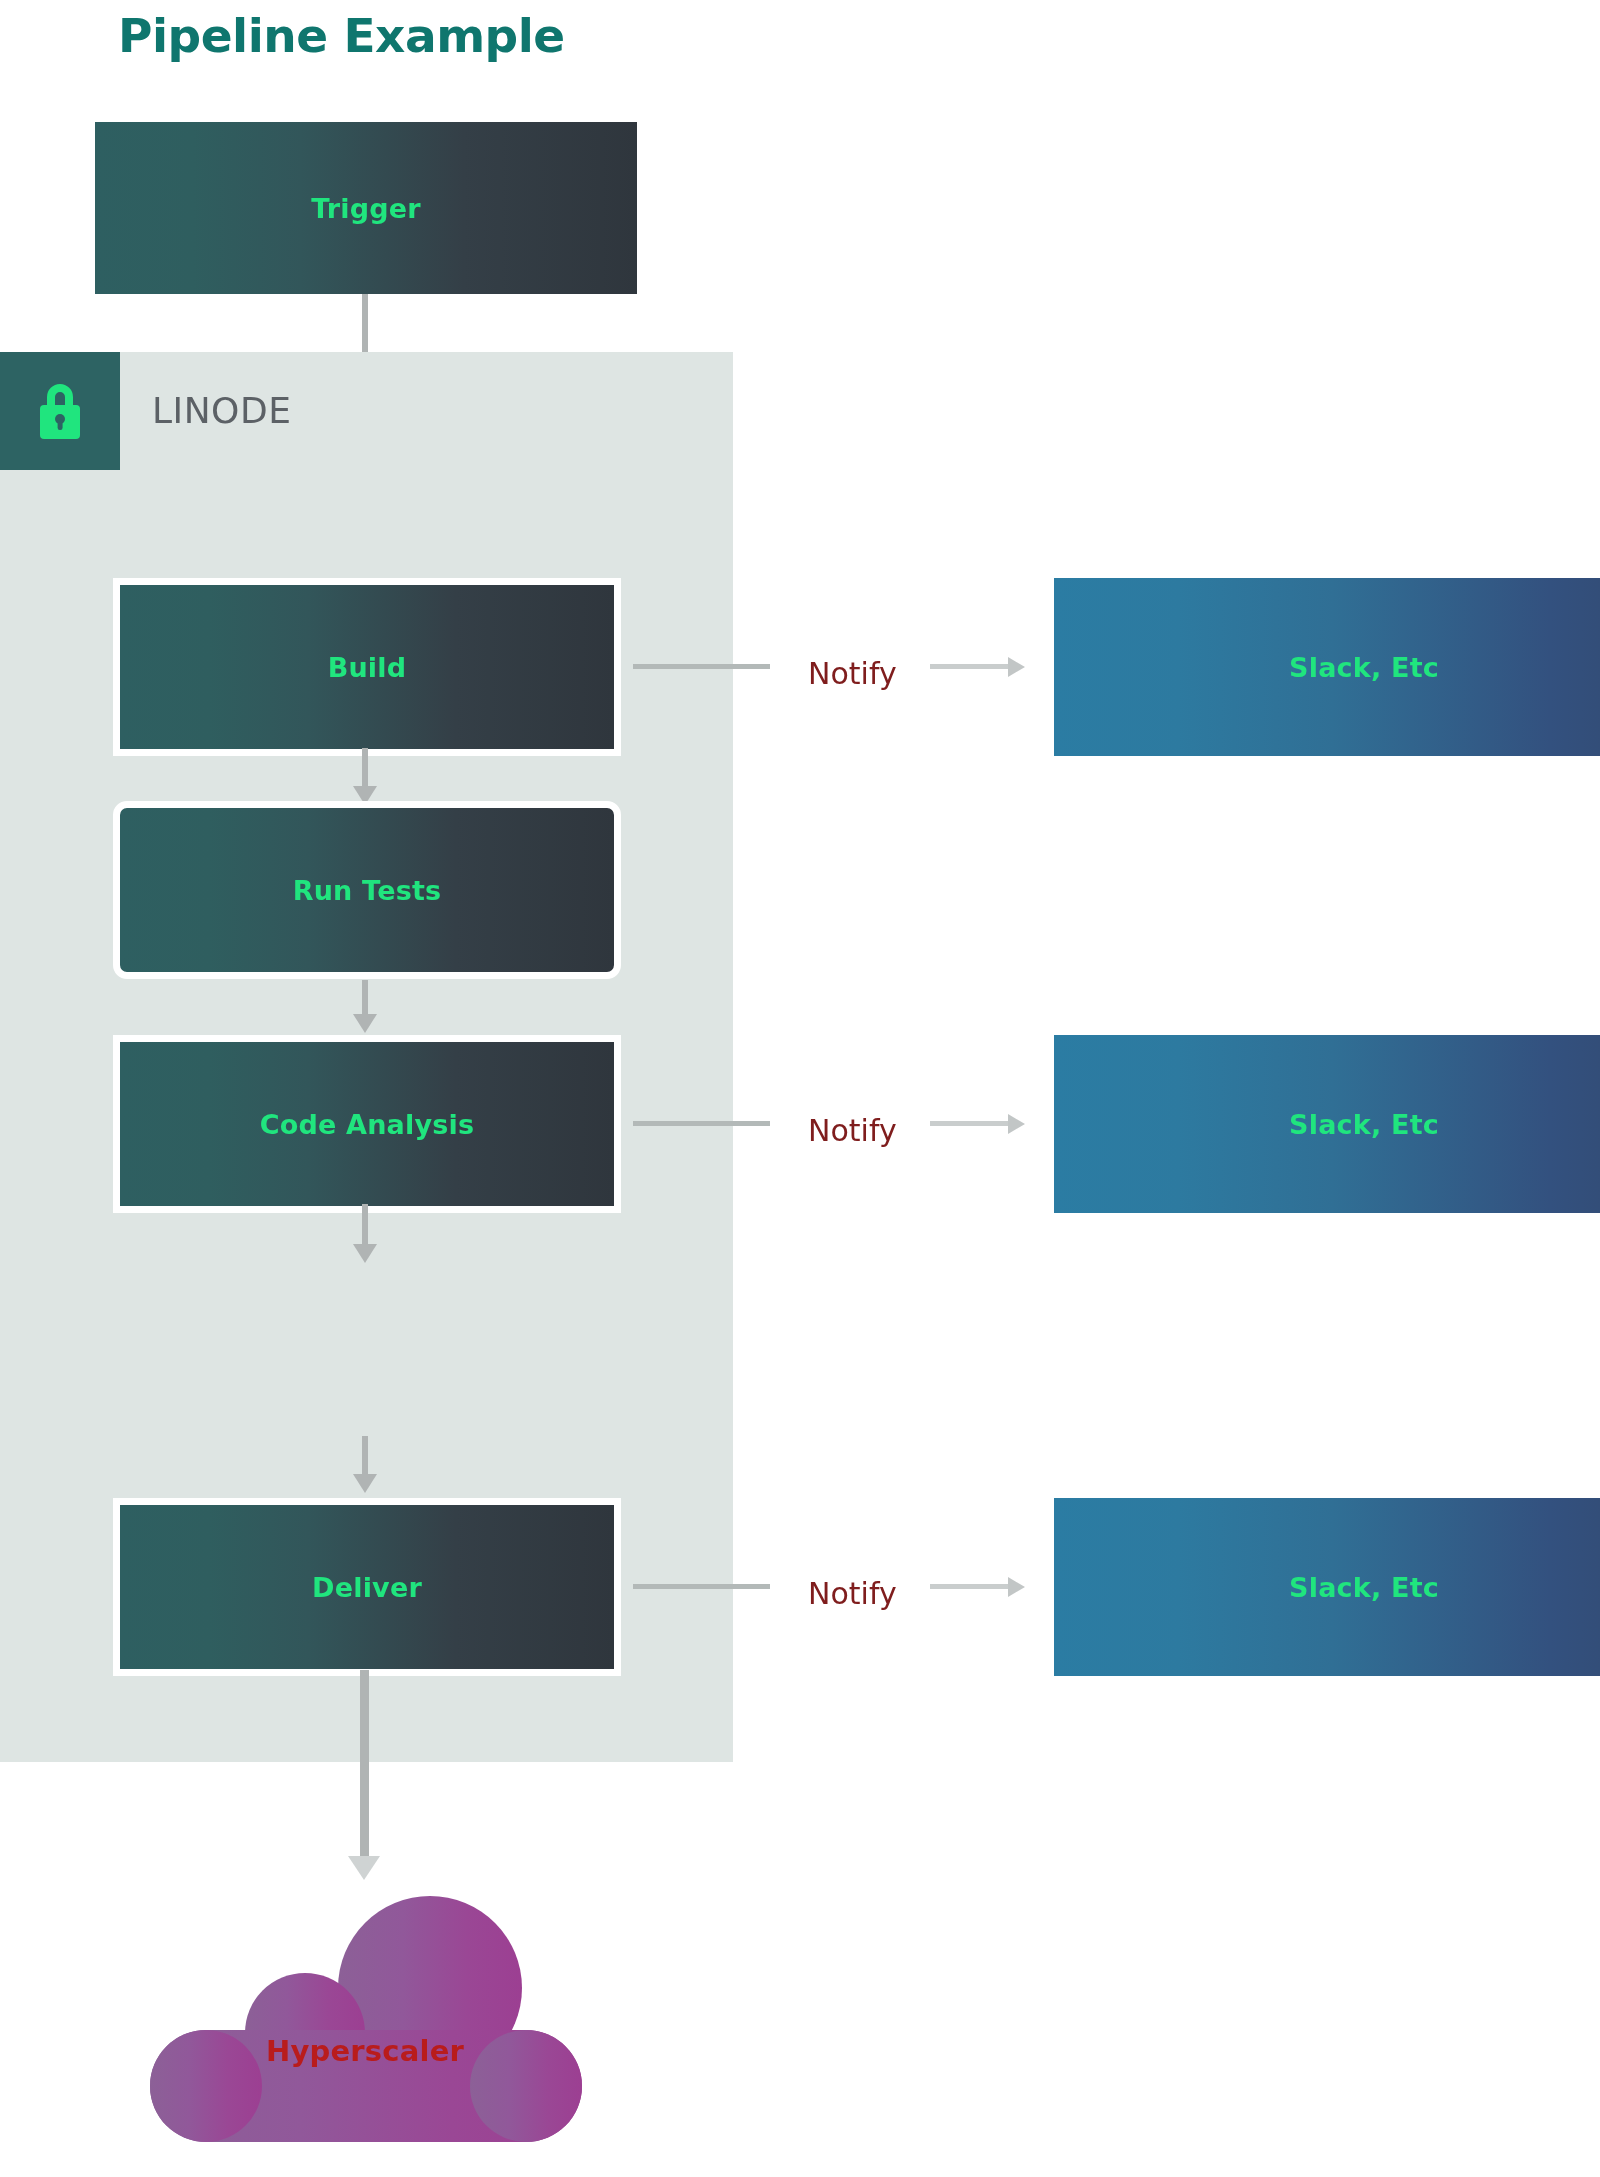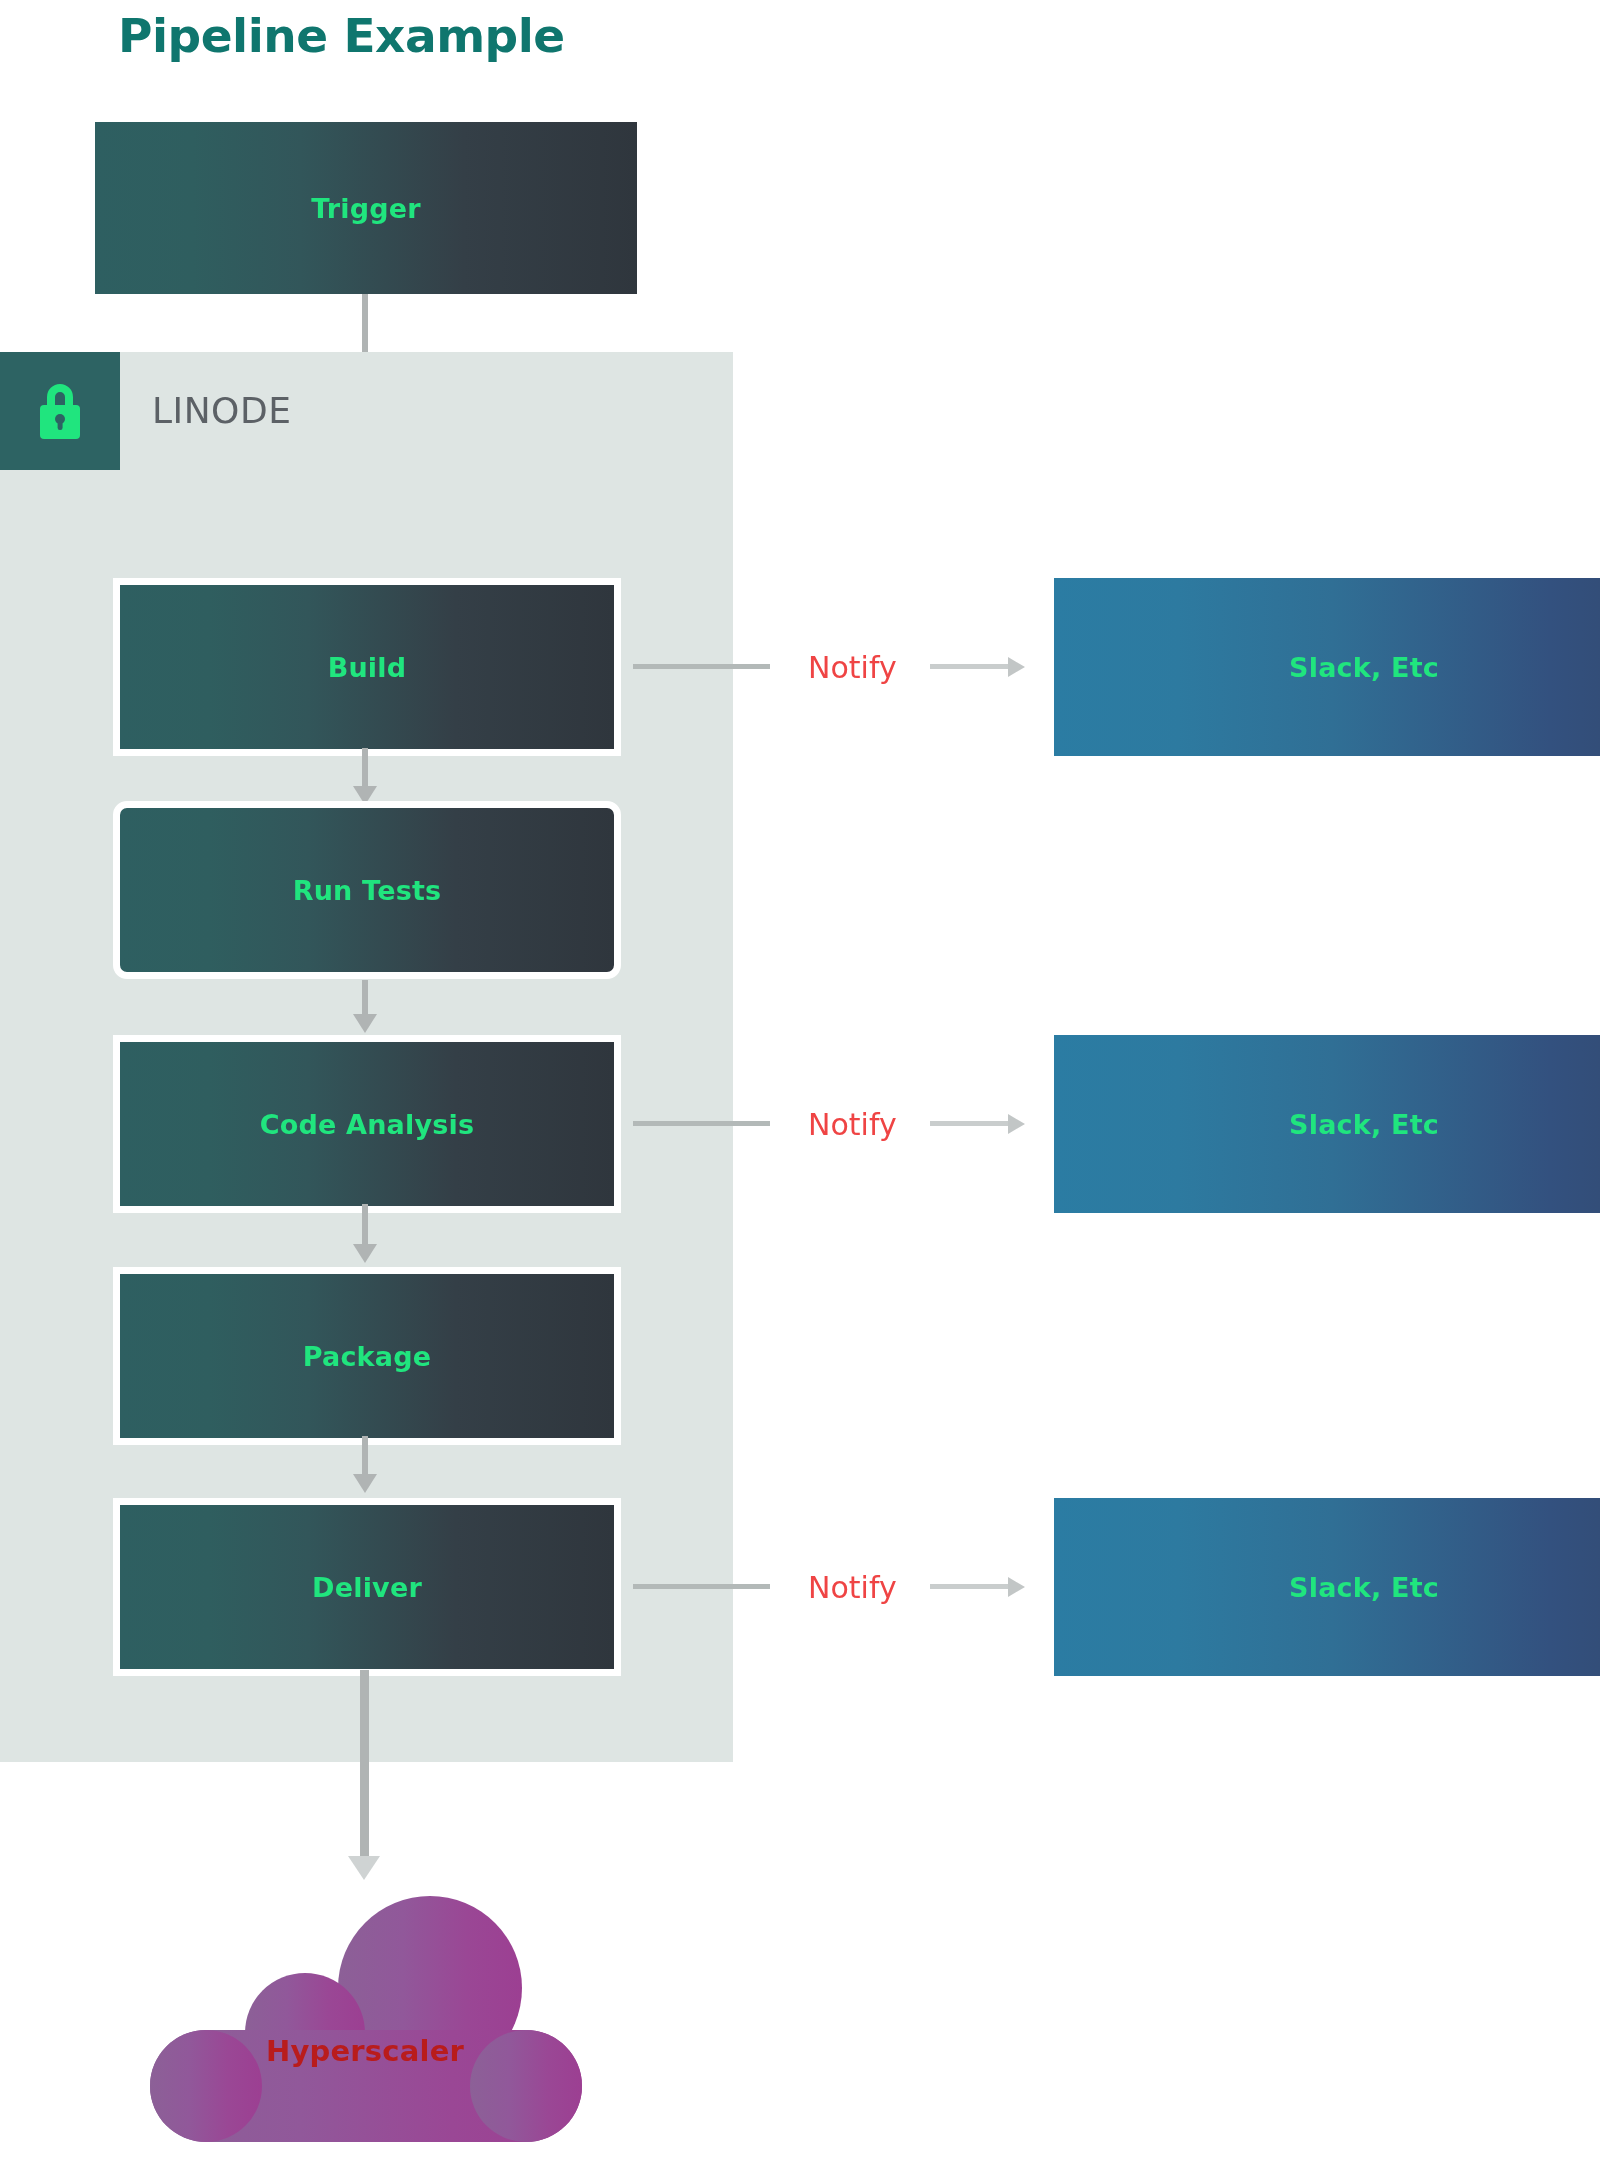--- a/index.html
+++ b/index.html
@@ -73,21 +73,21 @@
     border-top:19px solid #b0b4b4;
   }
   .arrowhead-right{
     position:absolute;width:0;height:0;
     border-top:10px solid transparent;border-bottom:10px solid transparent;
     border-left:17px solid #c2c6c6;
   }
   .hline{position:absolute;height:5px;background:#b3b9b8;}
   .hline2{position:absolute;height:5px;background:#c9cdcd;}
   .notify-lbl{
-    position:absolute;font-size:30px;color:#ef4444;white-space:nowrap;
+    position:absolute;font-size:30px;color:#7f1d1d;white-space:nowrap;margin-top:6px;
   }
 
   
   .cloud{position:absolute;left:140px;top:1878px;width:450px;height:270px;}
   .cloud .ctext{
     position:absolute;left:0;top:156px;width:450px;text-align:center;
     font-size:29px;font-weight:bold;color:#b91c1c;letter-spacing:0.2px;
   }
 </style>
 </head>
@@ -130,23 +130,20 @@
   <div class="vline" style="left:362px;top:980px;width:6px;height:40px;"></div>
   <div class="arrowhead-down" style="left:353px;top:1014px;"></div>
 
   <div class="box stage stage-grad s-code">
     <span class="lbl">Code Analysis</span>
   </div>
 
   <div class="vline" style="left:362px;top:1204px;width:6px;height:44px;"></div>
   <div class="arrowhead-down" style="left:353px;top:1244px;"></div>
 
-  <div class="box stage stage-grad s-pkg">
-    <span class="lbl">Package</span>
-  </div>
 
   <div class="vline" style="left:362px;top:1436px;width:6px;height:42px;"></div>
   <div class="arrowhead-down" style="left:353px;top:1474px;"></div>
 
   <div class="box stage stage-grad s-deliver">
     <span class="lbl">Deliver</span>
   </div>
 
   <div class="vline" style="left:360px;top:1670px;width:9px;height:192px;"></div>
   <div class="arrowhead-down" style="left:348px;top:1856px;border-left-width:16px;border-right-width:16px;border-top-width:24px;border-top-color:#cfd3d3;"></div>

